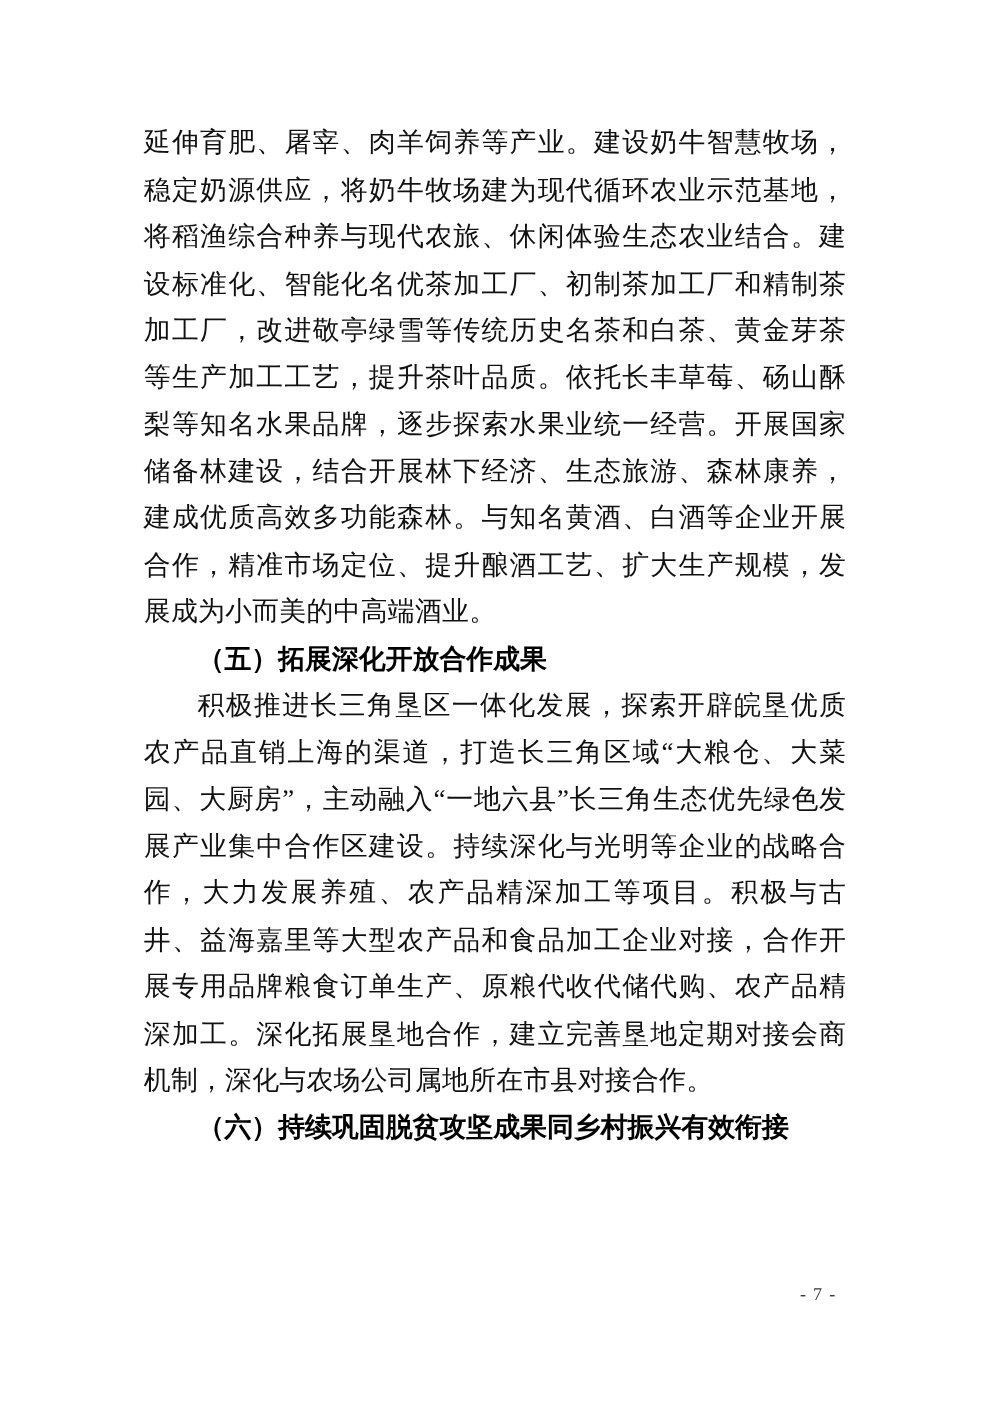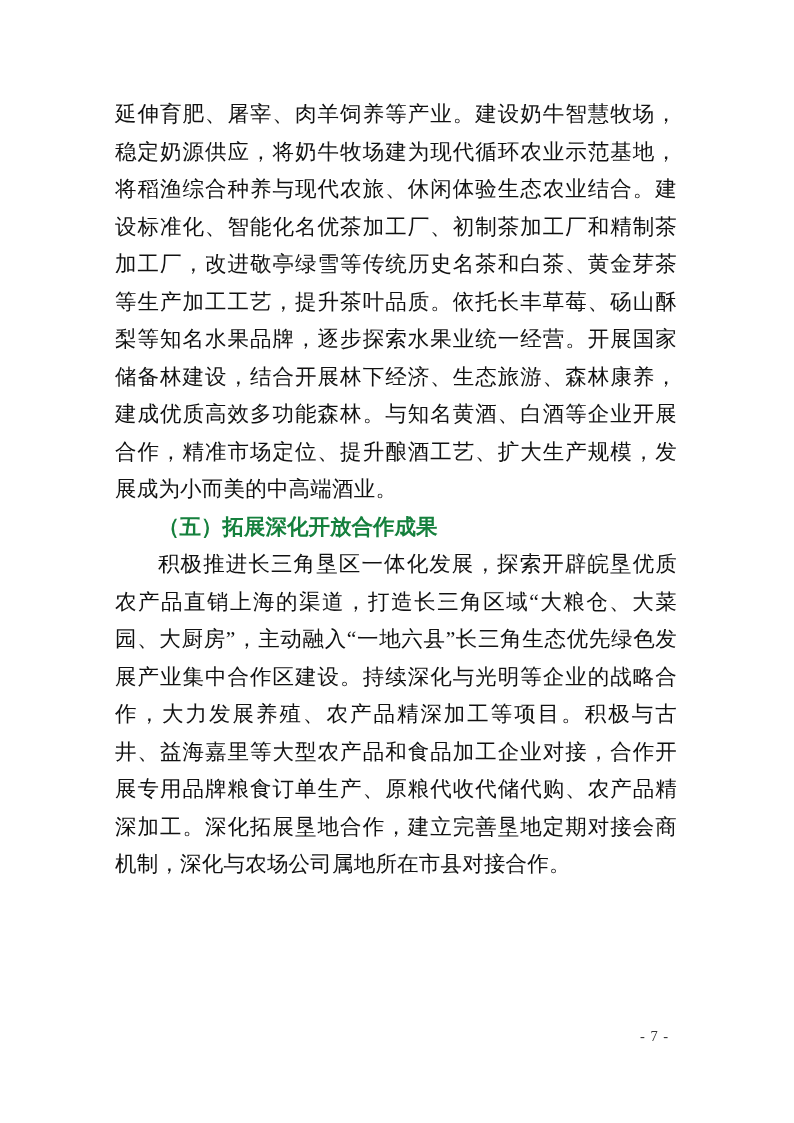--- a/index.html
+++ b/index.html
@@ -33,36 +33,37 @@
   }
   .para.indent {
     text-indent: 2em;
     font-family: Liberation Serif, serif;
   }
   .heading {
     font-size: 21.5px;
     line-height: 37.5px;
     font-weight: bold;
     text-indent: 2em;
-    color: #15803d;
+    color: #000000;
   }
   .page-number {
     position: absolute;
     left: 640px;
     top: 1027px;
     font-size: 14.5px;
     line-height: 18px;
     color: #333333;
     letter-spacing: 1px;
     font-family: "Liberation Serif", "DejaVu Serif", serif;
   }
 </style>
 </head>
 <body>
 
 <div class="page">
   <div class="content">
     <p class="para">延伸育肥、屠宰、肉羊饲养等产业。建设奶牛智慧牧场，稳定奶源供应，将奶牛牧场建为现代循环农业示范基地，将稻渔综合种养与现代农旅、休闲体验生态农业结合。建设标准化、智能化名优茶加工厂、初制茶加工厂和精制茶加工厂，改进敬亭绿雪等传统历史名茶和白茶、黄金芽茶等生产加工工艺，提升茶叶品质。依托长丰草莓、砀山酥梨等知名水果品牌，逐步探索水果业统一经营。开展国家储备林建设，结合开展林下经济、生态旅游、森林康养，建成优质高效多功能森林。与知名黄酒、白酒等企业开展合作，精准市场定位、提升酿酒工艺、扩大生产规模，发展成为小而美的中高端酒业。</p>
     <p class="heading">（五）拓展深化开放合作成果</p>
     <p class="para indent">积极推进长三角垦区一体化发展，探索开辟皖垦优质农产品直销上海的渠道，打造长三角区域“大粮仓、大菜园、大厨房”，主动融入“一地六县”长三角生态优先绿色发展产业集中合作区建设。持续深化与光明等企业的战略合作，大力发展养殖、农产品精深加工等项目。积极与古井、益海嘉里等大型农产品和食品加工企业对接，合作开展专用品牌粮食订单生产、原粮代收代储代购、农产品精深加工。深化拓展垦地合作，建立完善垦地定期对接会商机制，深化与农场公司属地所在市县对接合作。</p>
+    <p class="heading">（六）持续巩固脱贫攻坚成果同乡村振兴有效衔接</p>
   </div>
   <div class="page-number">- 7 -</div>
 </div>
 
 </body></html>

